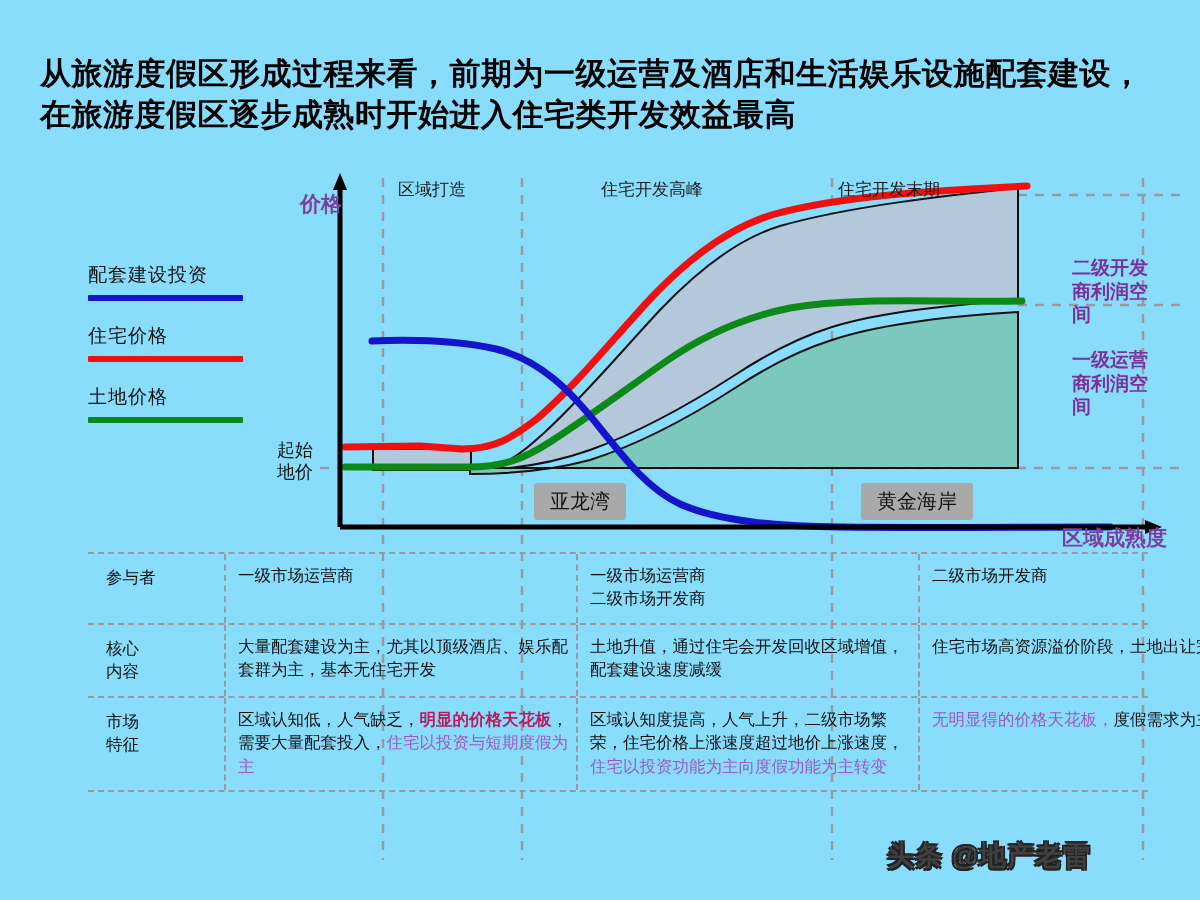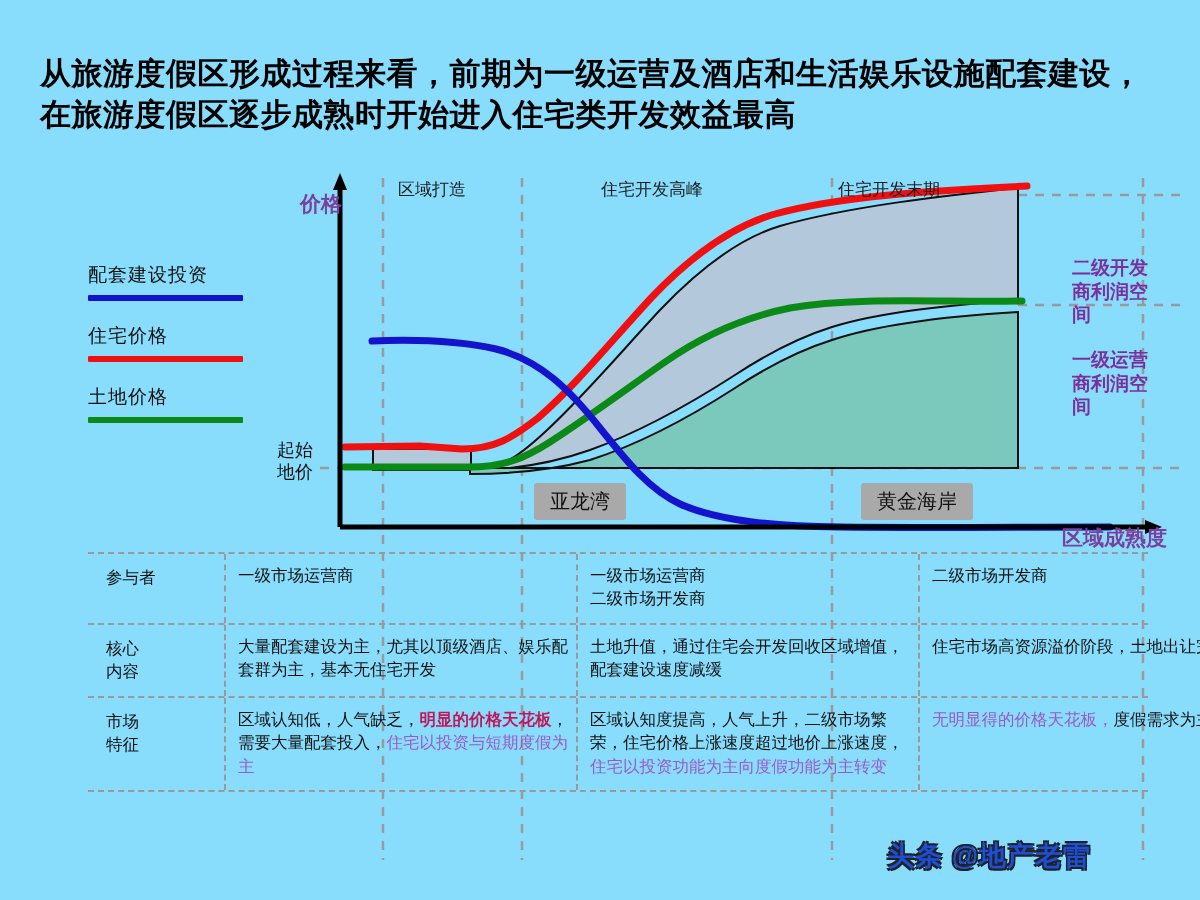--- a/index.html
+++ b/index.html
@@ -47,21 +47,21 @@
   .c1{width:330px;flex:none;border-left:2px dashed #9a9a9a;}
   .c2{width:320px;flex:none;border-left:2px dashed #9a9a9a;}
   .c3{width:300px;flex:none;border-left:2px dashed #9a9a9a;}
   .rowlabel{padding-top:12px;}
   .hl-crimson{color:#c2185b;font-weight:bold;}
   .hl-purple{color:#9b59c8;}
 
   
   .watermark{
     position:absolute;right:22px;bottom:26px;
-    font-size:27px;font-weight:bold;color:#1d4ed8;
+    font-size:27px;font-weight:bold;color:#404040;
     text-shadow:-1.6px -1.6px 0 #222,1.6px -1.6px 0 #222,-1.6px 1.6px 0 #222,1.6px 1.6px 0 #222;
     white-space:nowrap;letter-spacing:1px;
   }
 </style>
 </head>
 <body>
 
 <div id="root">
 
   <div class="title">从旅游度假区形成过程来看，前期为一级运营及酒店和生活娱乐设施配套建设，在旅游度假区逐步成熟时开始进入住宅类开发效益最高</div>

